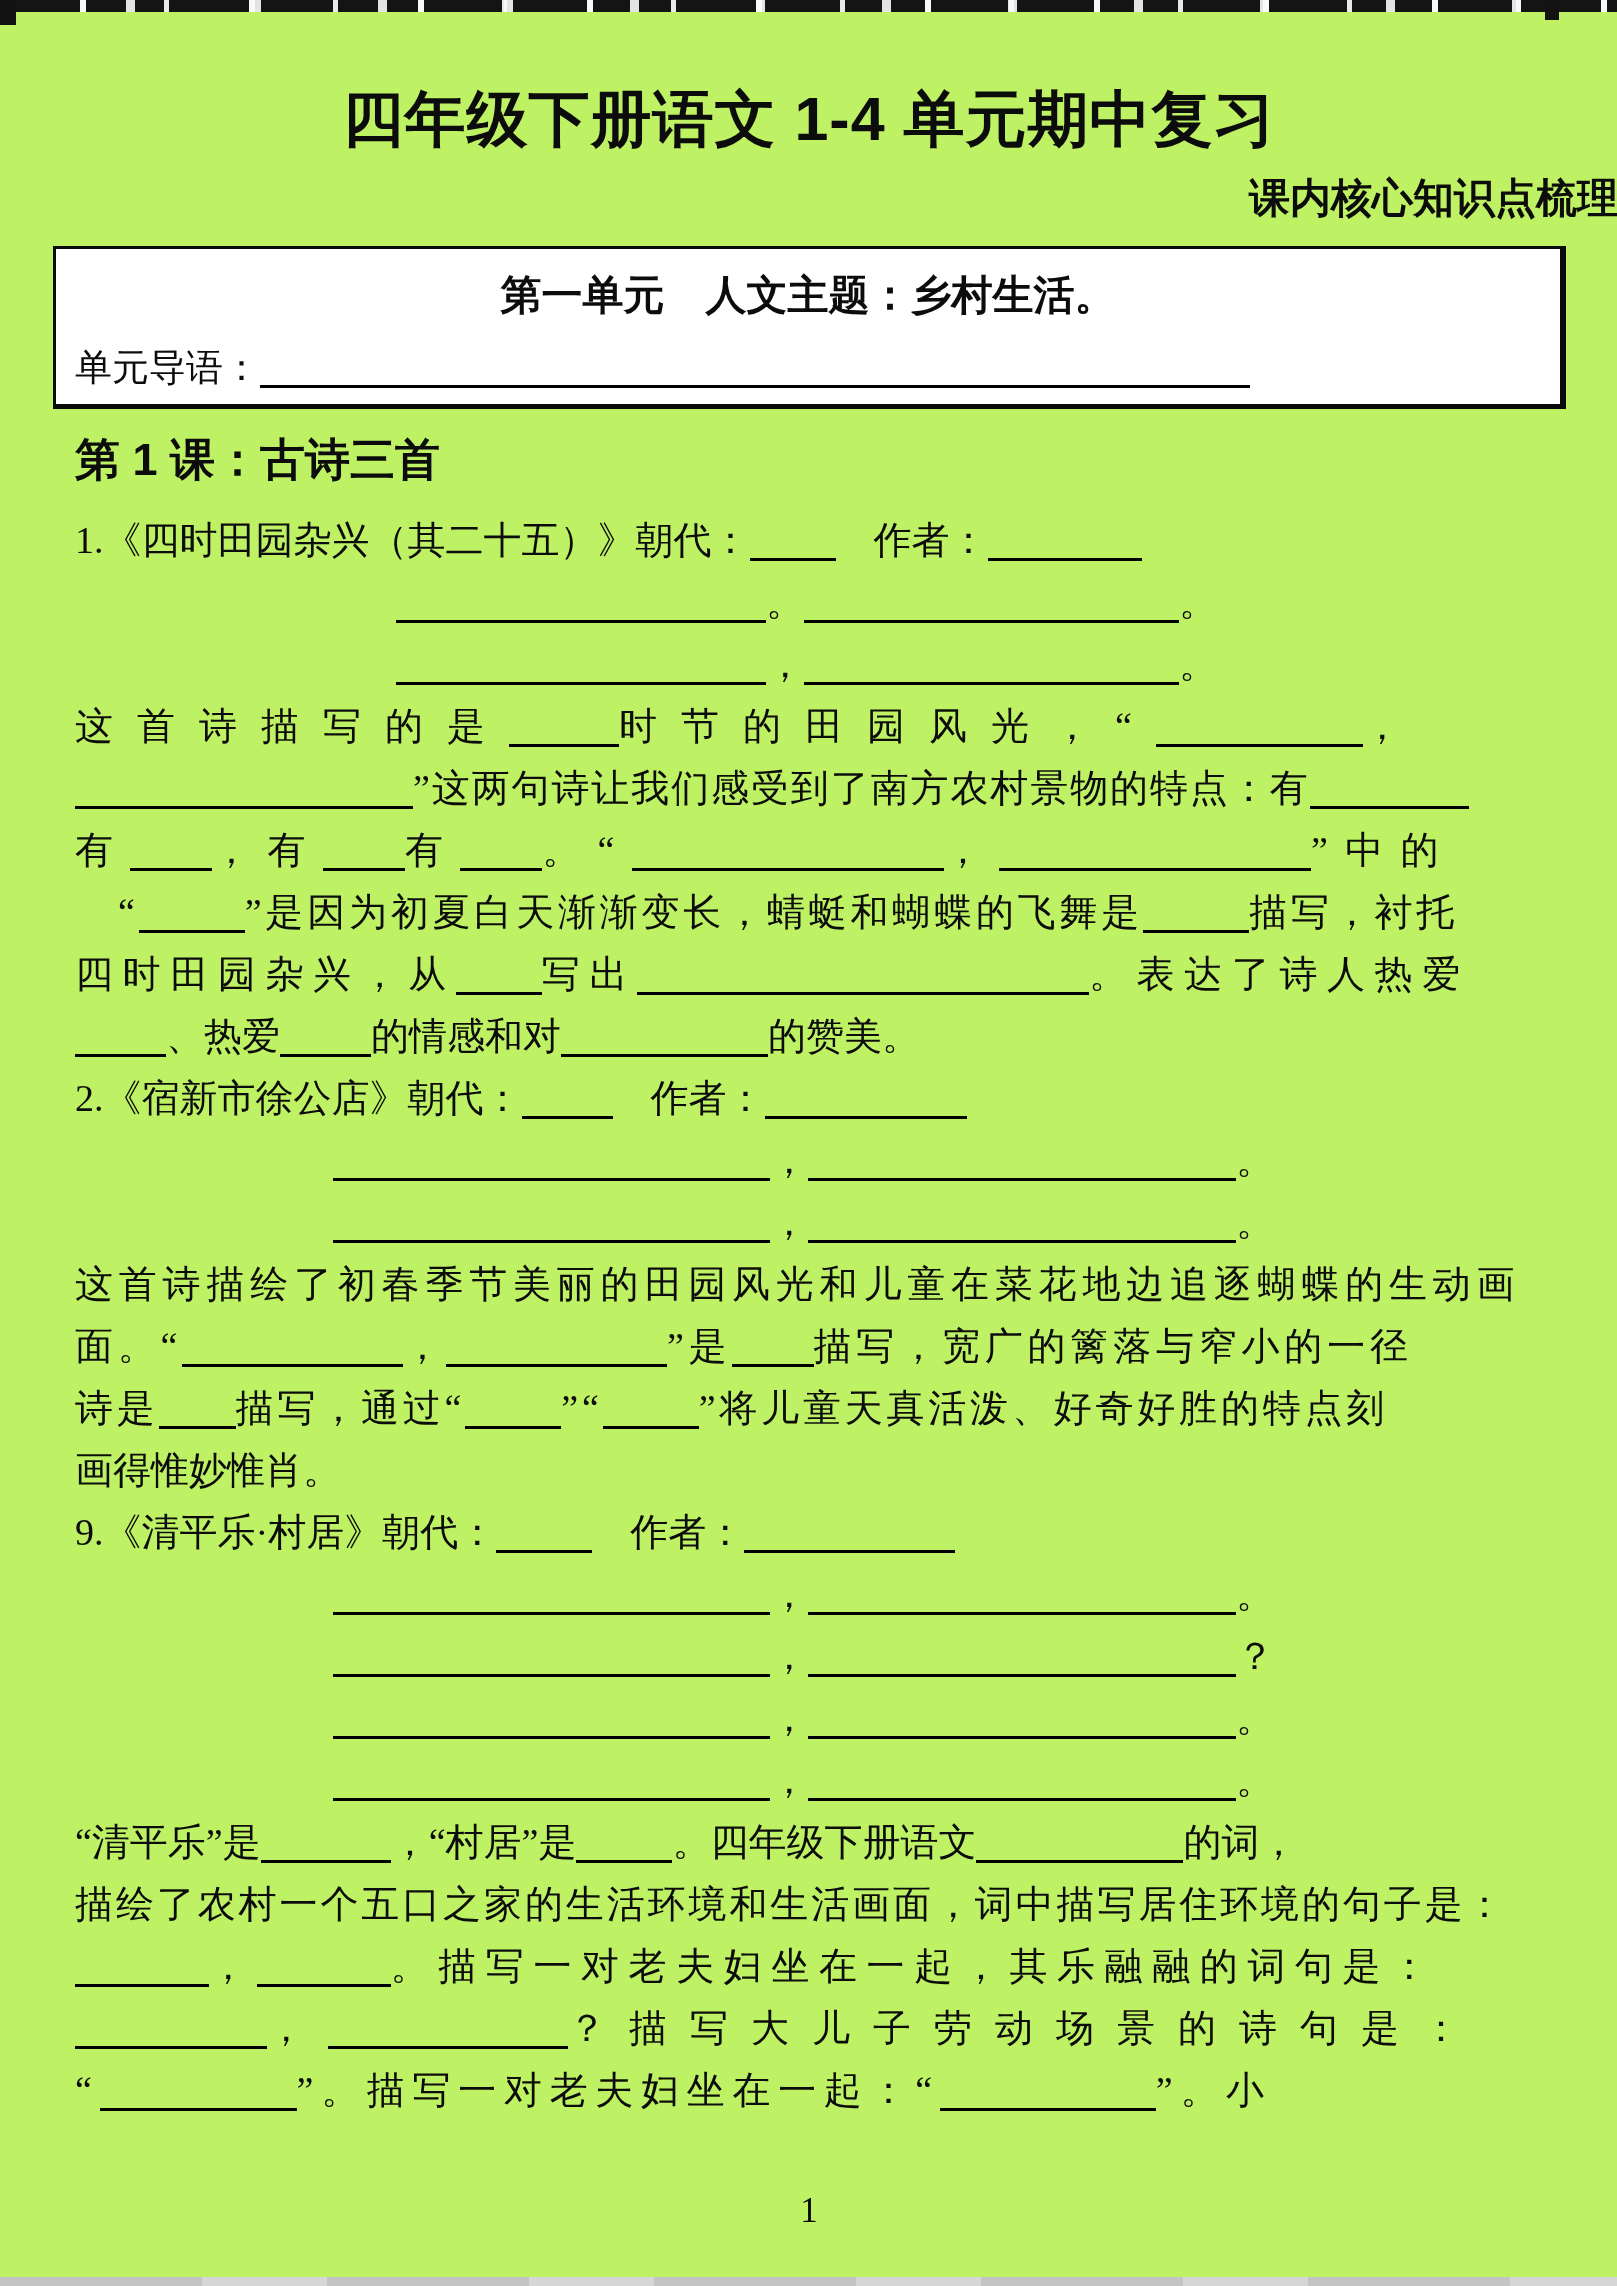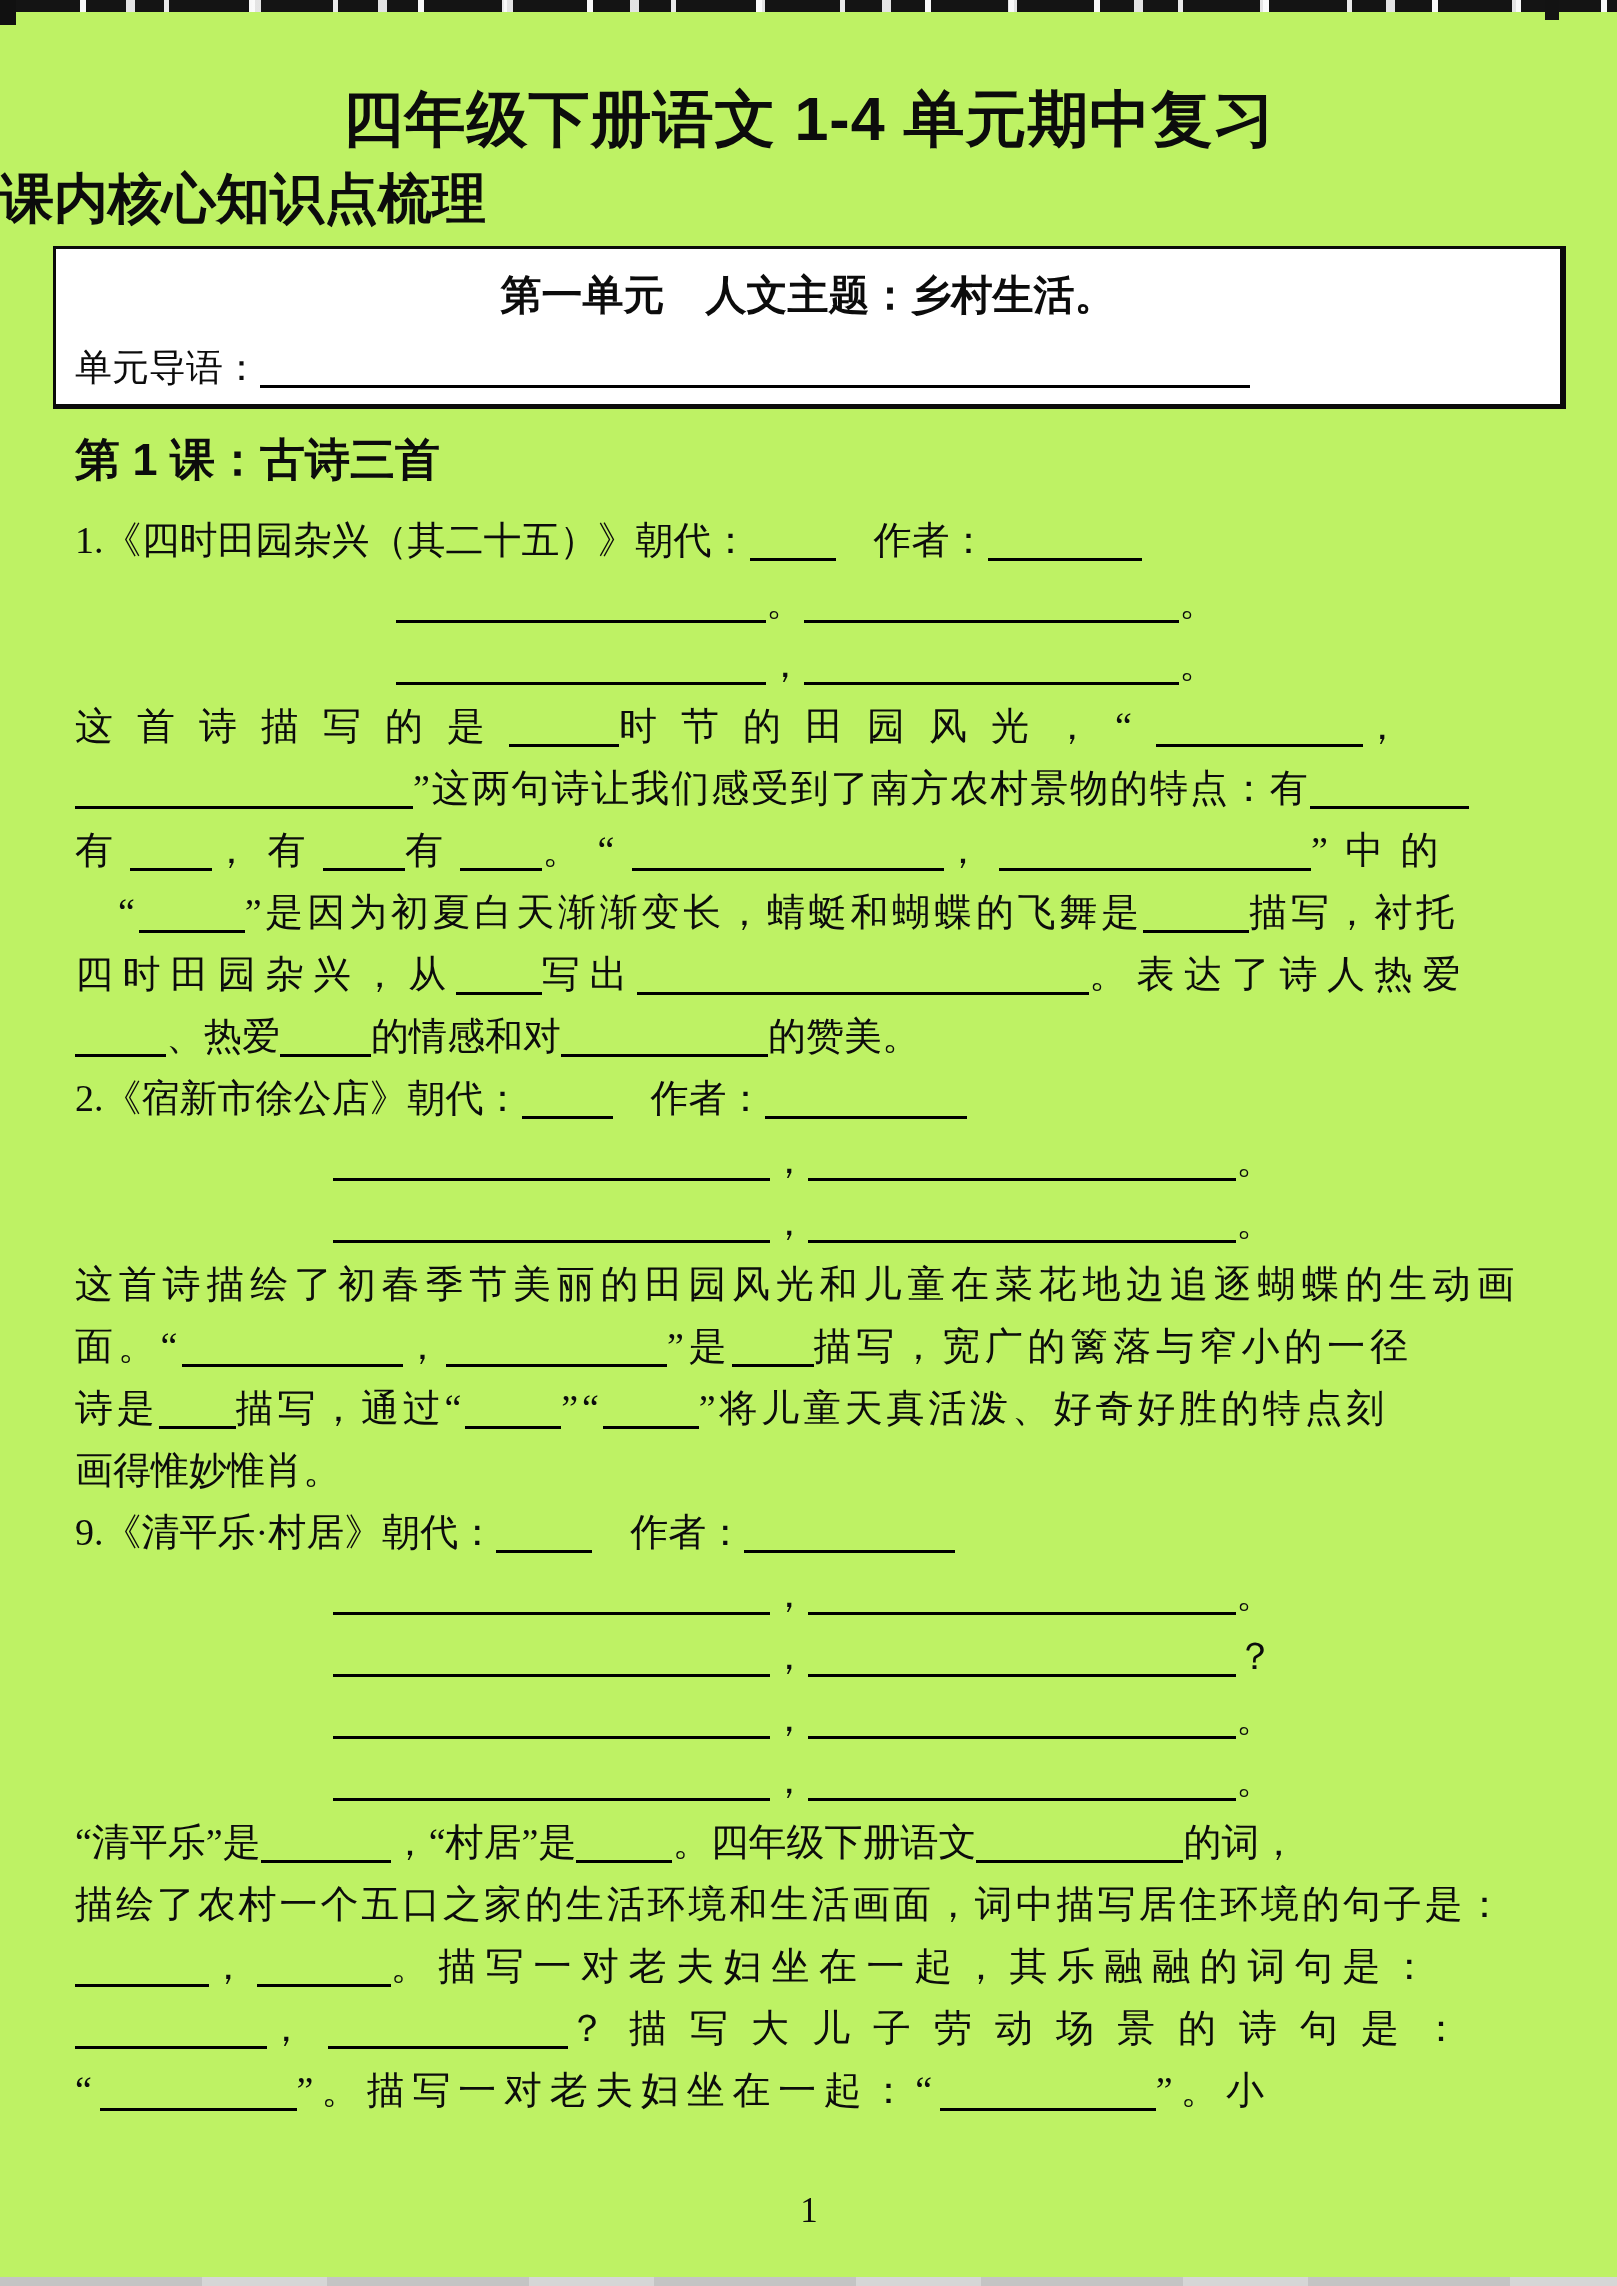--- a/index.html
+++ b/index.html
@@ -19,23 +19,23 @@
   .notch-tr{position:absolute;top:0;left:1545px;width:14.4px;height:20px;background:#131313;}
   .bottom-strip{position:absolute;left:0;bottom:0;width:1618px;height:8.6px;background:#cdcdcd;
     background-image:repeating-linear-gradient(90deg,#c4c4c4 0 202px,#d6d6d6 202px 327px);}
   
   .title{
     position:absolute;top:85px;left:0;width:1618px;text-align:center;
     font-family:"Liberation Sans","DejaVu Sans",sans-serif;font-weight:900;
     font-size:61px;line-height:69px;letter-spacing:1px;
   }
   .subtitle{
-    position:absolute;top:171px;left:0;width:1618px;text-align:left;
+    position:absolute;top:171px;left:0;width:1618px;text-align:right;
     font-family:"Liberation Sans","DejaVu Sans",sans-serif;font-weight:900;
-    font-size:54px;line-height:54px;
+    font-size:41px;line-height:54px;
   }
   .unit-box{
     position:absolute;top:246px;left:53px;width:1513px;height:163px;
     box-sizing:border-box;background:#fff;
     border-style:solid;border-color:#0b0b0b;border-width:3.8px 6.7px 5.8px 3.8px;
   }
   .unit-heading{
     margin-top:21px;text-align:center;
     font-family:"Liberation Sans","DejaVu Sans",sans-serif;font-weight:900;
     font-size:41px;line-height:50px;

